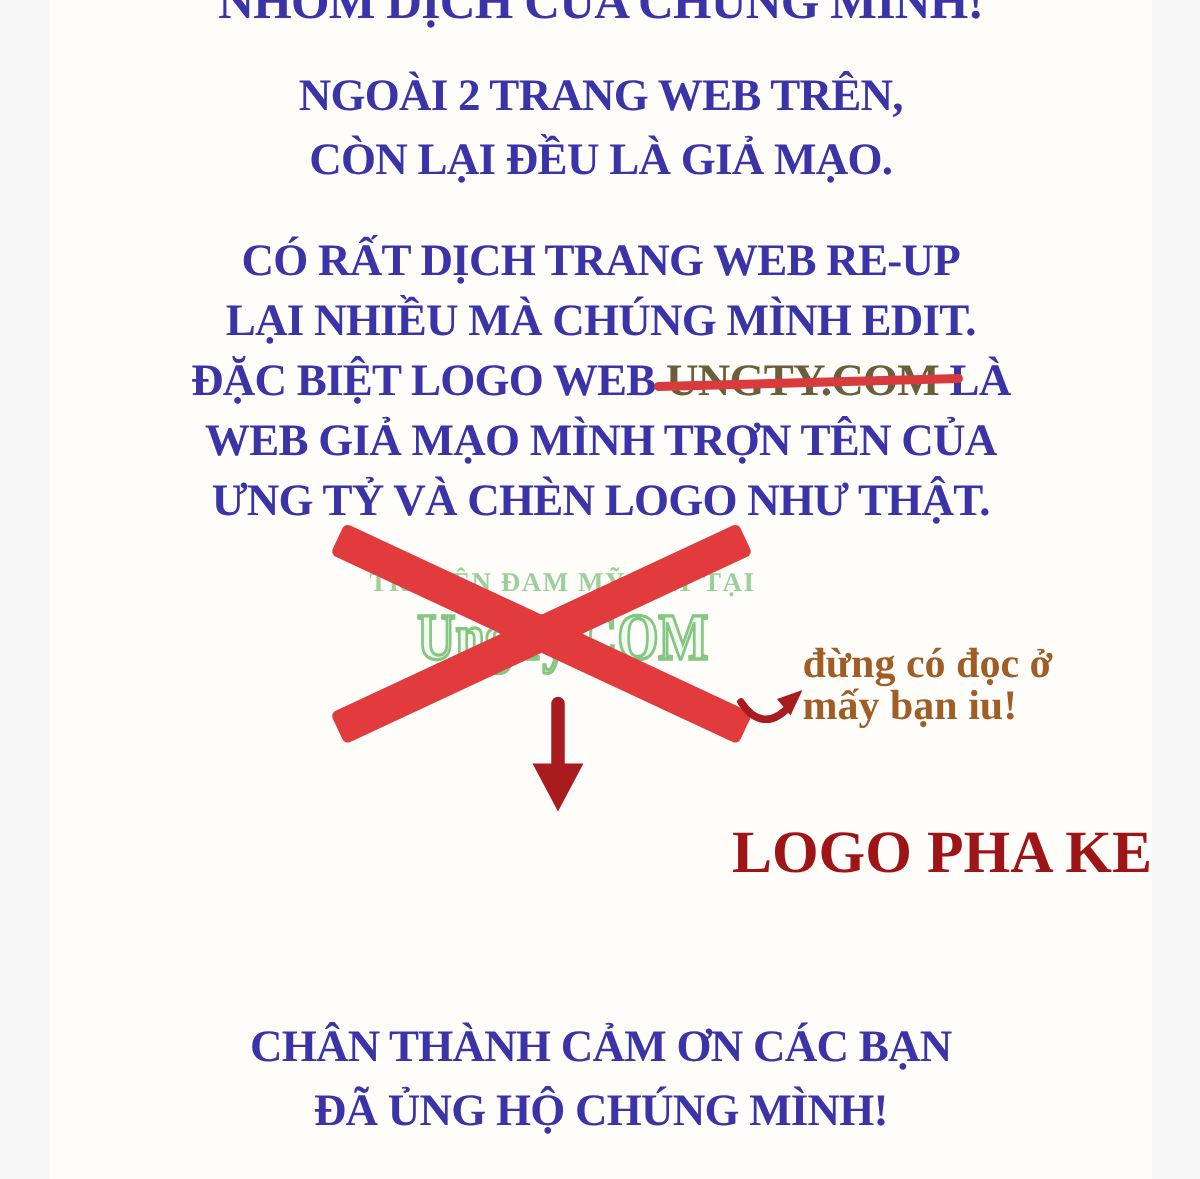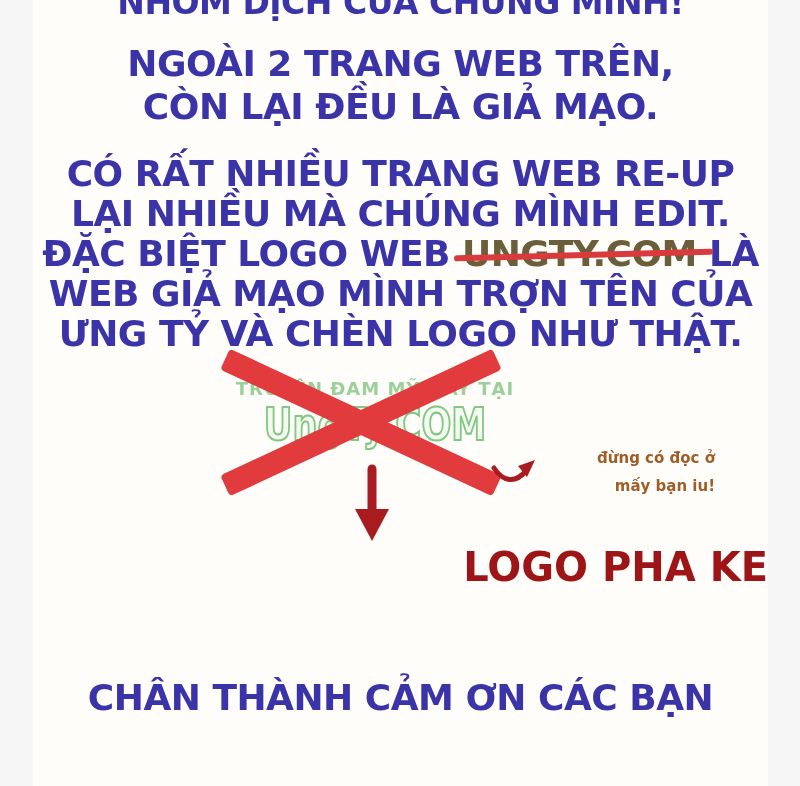--- a/index.html
+++ b/index.html
@@ -4,25 +4,25 @@
 <style>
   :root{
     --blue:#3a34a8; --x-red:#e13b3e; --dark-red:#a81b1e; --caption-red:#9d1517;
     --note-brown:#a05d24; --logo-green:#83c783; --logo-fill:#f3faf0;
     --tagline-green:#9cd099; --struck-olive:#6a5f3a; --strike-red:#d93a3c;
     --paper:#fefdfa; --margin:#f6f6f7;
   }
   *{margin:0;padding:0;box-sizing:border-box;}
   html,body{width:800px;height:786px;}
   body{font-family:"DejaVu Sans","Liberation Sans",sans-serif;background:var(--margin);}
-  .stage{position:relative;width:800px;height:786px;background:var(--margin);overflow:hidden;}
+  .stage{position:relative;width:800px;height:786px;background:var(--margin);overflow:hidden;font-family:Liberation Serif, serif;}
   .paper{position:absolute;left:33px;top:0;width:735px;height:786px;background:var(--paper);overflow:hidden;}
 
   .blue-line{position:absolute;left:0;right:0;text-align:center;color:var(--blue);
-    font-weight:700;font-size:36px;line-height:40px;letter-spacing:-0.5px;white-space:nowrap;}
+    font-weight:700;font-size:30px;line-height:40px;letter-spacing:-0.5px;white-space:nowrap;}
 
   .cutoff{top:-14px;font-size:33px;line-height:33px;}
 
   .intro{top:42px;line-height:43px;}
   .warning{top:154px;}
   .thanks{top:660px;line-height:43px;margin-top:16px;}
 
   .fake-site{position:relative;color:var(--struck-olive);}
   .fake-site .strike{position:absolute;left:-8px;right:-16px;top:46%;height:6px;
     background:var(--strike-red);transform:rotate(-1.5deg);border-radius:3px;}
@@ -37,42 +37,42 @@
     text-shadow:0 0 1px #d9eed6;}
 
   .x-bar{position:absolute;left:178px;top:411px;width:300px;height:23px;
     background:var(--x-red);border-radius:4px;}
   .x-bar.a{transform:rotate(-25deg);}
   .x-bar.b{transform:rotate(25deg);}
 
   .curved-arrow{position:absolute;left:458px;top:450px;}
   .down-arrow{position:absolute;left:317px;top:464px;}
 
-  .note{position:absolute;left:502px;top:444px;width:180px;text-align:right;
-    color:var(--note-brown);font-weight:800;font-size:15px;line-height:28px;white-space:nowrap;
+  .note{position:absolute;left:502px;top:429px;width:180px;text-align:left;
+    color:var(--note-brown);font-weight:800;font-size:28px;line-height:28px;white-space:nowrap;
     text-shadow:-1px -1px 0 #fff,1px -1px 0 #fff,-1px 1px 0 #fff,1px 1px 0 #fff,0 0 3px #fff;}
 
   .caption{position:absolute;left:0;right:0;top:544px;text-align:right;
     color:var(--caption-red);font-weight:900;font-size:40px;letter-spacing:0px;white-space:nowrap;}
 </style>
 </head>
 <body>
 
 <div class="stage">
   <div class="paper">
 
     <div class="blue-line cutoff">NHÓM DỊCH CỦA CHÚNG MÌNH!</div>
 
     <div class="blue-line intro">
       <div>NGOÀI 2 TRANG WEB TRÊN,</div>
       <div>CÒN LẠI ĐỀU LÀ GIẢ MẠO.</div>
     </div>
 
     <div class="blue-line warning">
-      <div>CÓ RẤT NHIỀU TRANG WEB RE-UP</div>
+      <div>CÓ RẤT DỊCH TRANG WEB RE-UP</div>
       <div>LẠI NHIỀU MÀ CHÚNG MÌNH EDIT.</div>
       <div><span>ĐẶC BIỆT LOGO WEB </span><span class="fake-site"><span>UNGTY.COM</span><i class="strike"></i></span><span> LÀ</span></div>
       <div>WEB GIẢ MẠO MÌNH TRỢN TÊN CỦA</div>
       <div>ƯNG TỶ VÀ CHÈN LOGO NHƯ THẬT.</div>
     </div>
 
     <div class="logo-block">
       <div class="logo-tagline">TRUYỆN ĐAM MỸ HAY TẠI</div>
       <div class="logo-site">UngTy.COM</div>
     </div>
@@ -92,16 +92,17 @@
 
     <svg class="down-arrow" width="44" height="82" viewBox="0 0 44 82">
       <line x1="22" y1="5" x2="22" y2="50" stroke="#a81b1e" stroke-width="9" stroke-linecap="round"></line>
       <polygon points="5,45 39,45 22,77" fill="#a81b1e"></polygon>
     </svg>
 
     <div class="caption">LOGO PHA KE</div>
 
     <div class="blue-line thanks">
       <div>CHÂN THÀNH CẢM ƠN CÁC BẠN</div>
+      <div>ĐÃ ỦNG HỘ CHÚNG MÌNH!</div>
     </div>
 
   </div>
 </div>
 
 </body></html>

